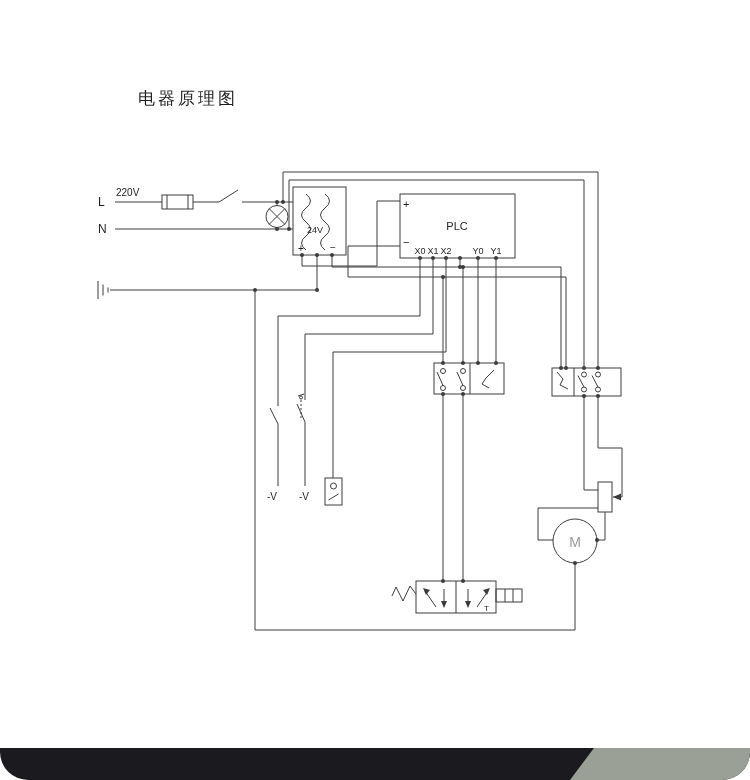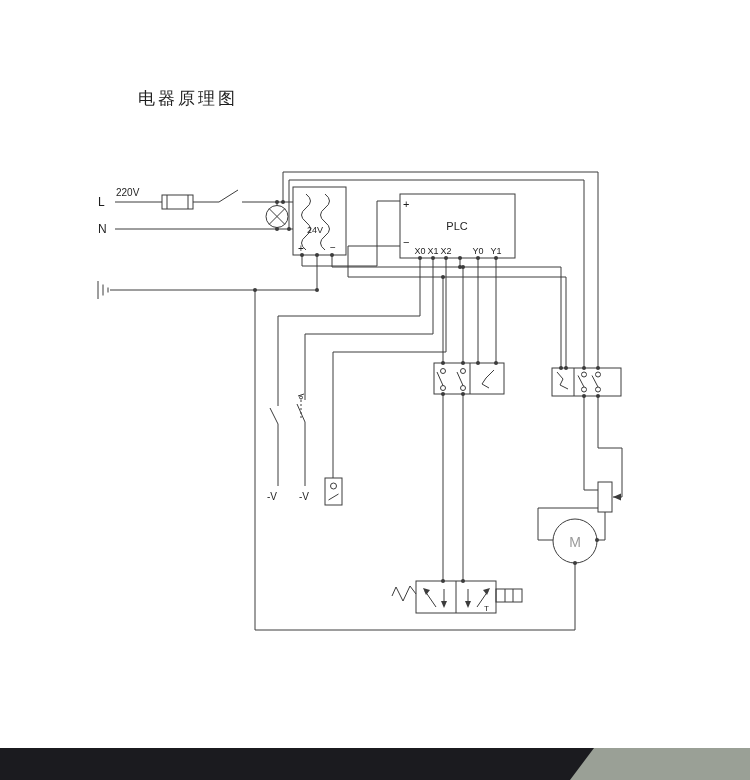--- a/index.html
+++ b/index.html
@@ -1,17 +1,17 @@
 <!DOCTYPE html>
 <html><head>
 <meta charset="utf-8">
 <style>
   html,body{margin:0;padding:0;background:#fff;}
   .page{position:relative;width:750px;height:780px;background:#ffffff;overflow:hidden;
-        font-family:"Liberation Sans", sans-serif;}
+        font-family:"Liberation Sans", sans-serif;border-radius:28px;}
   svg{display:block;}
   .wire{stroke:#3c3c3c;stroke-width:1;fill:none;}
   .sym{stroke:#3c3c3c;stroke-width:1;fill:none;}
   .dot{fill:#3c3c3c;stroke:none;}
   .arrow{fill:#3c3c3c;stroke:none;}
   text{fill:#1e1e1e;font-family:"Liberation Sans","DejaVu Sans",sans-serif;}
   .t-title{font-size:17px;letter-spacing:3px;}
   .t-big{font-size:12px;}
   .t-med{font-size:10px;}
   .t-sm{font-size:9px;}

